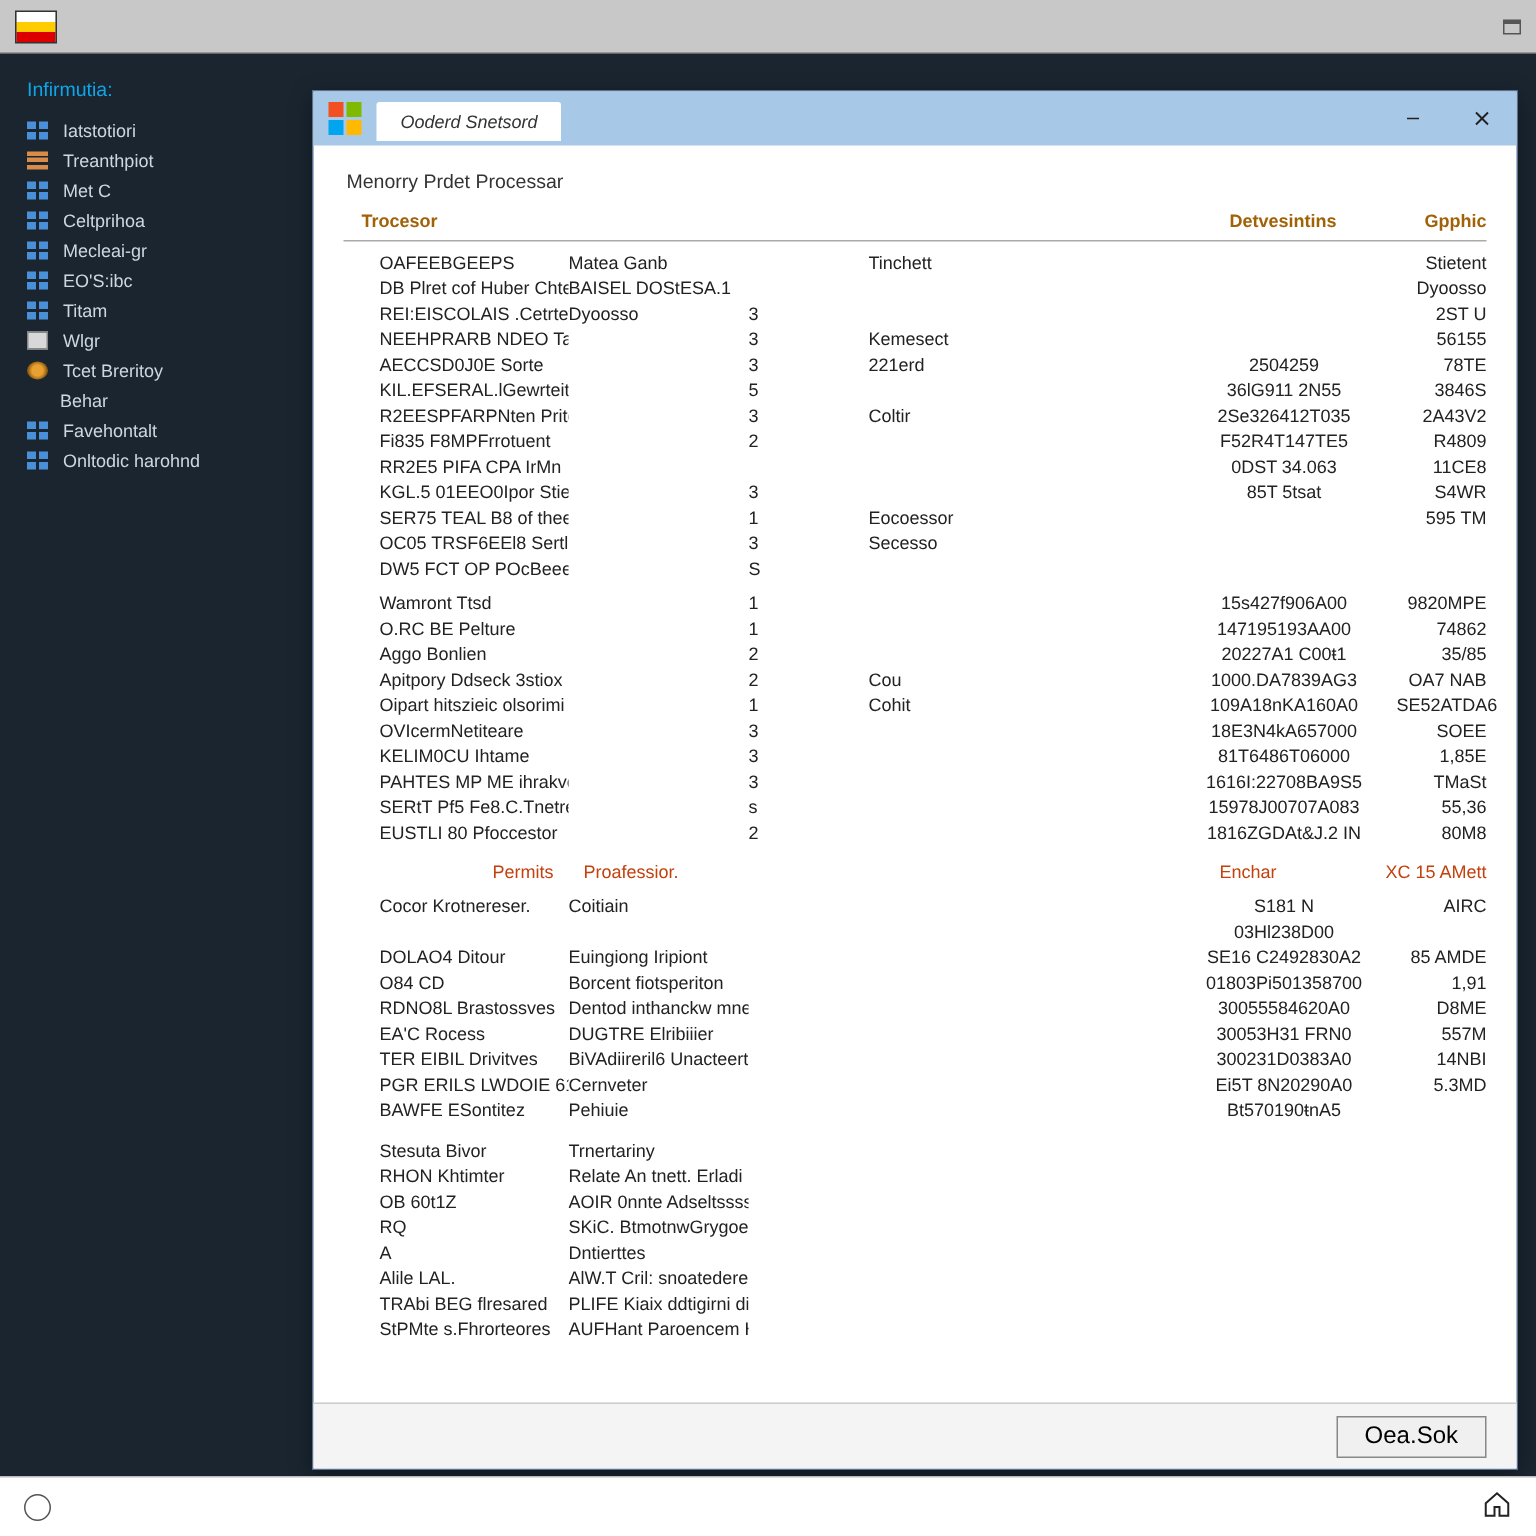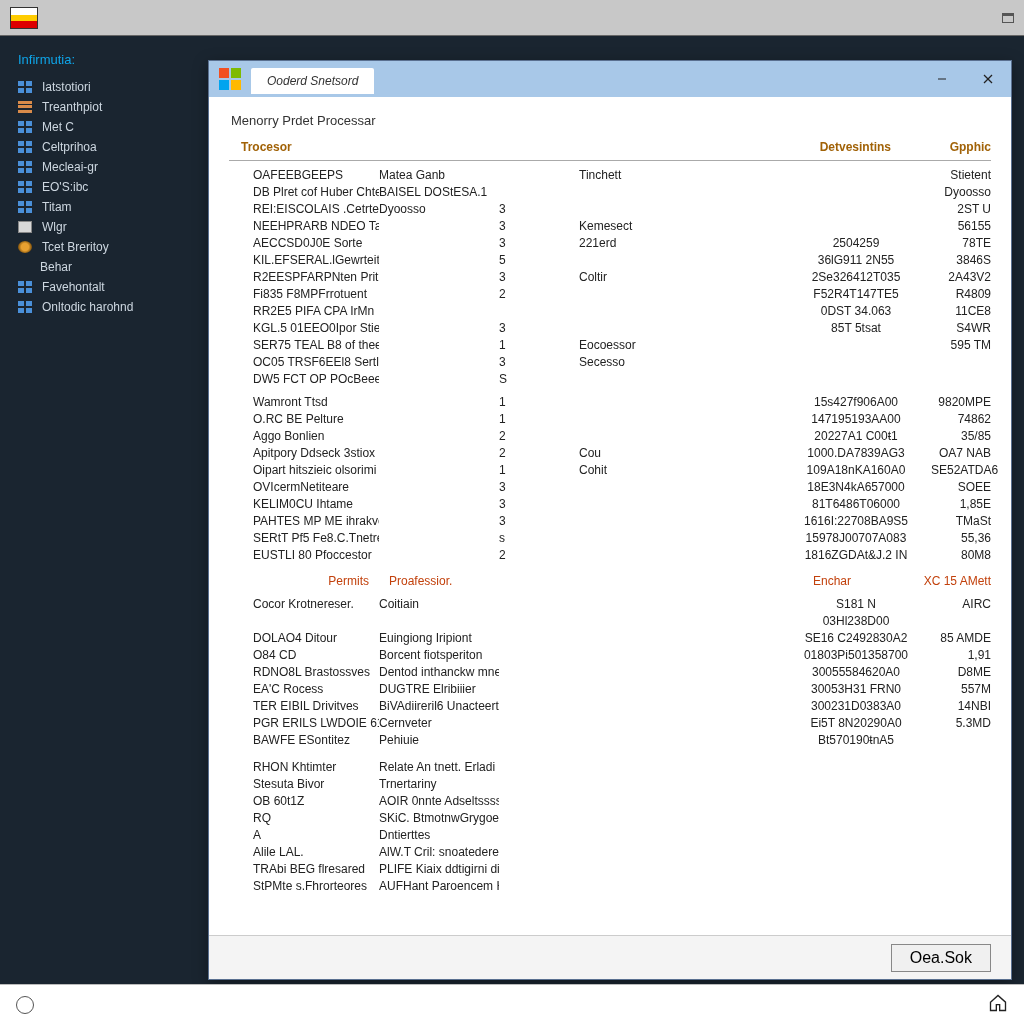--- a/index.html
+++ b/index.html
@@ -532,26 +532,26 @@
           <span class="c1">BAWFE ESontitez</span>
           <span class="c2">Pehiuie</span>
           <span class="c3"></span>
           <span class="c4"></span>
           <span class="c5">Bt570190ŧnA5</span>
           <span class="c6"></span>
         </div>
       </div>
     <div class="block" id="block4" style="margin-top:10px">
         <div class="row">
+          <span class="c1">Stesuta Bivor</span>
+          <span class="c2">Trnertariny</span>
+        </div>
+        <div class="row">
           <span class="c1">RHON Khtimter</span>
           <span class="c2">Relate An tnett. Erladi</span>
-        </div>
-        <div class="row">
-          <span class="c1">Stesuta Bivor</span>
-          <span class="c2">Trnertariny</span>
         </div>
         <div class="row">
           <span class="c1">OB 60t1Z</span>
           <span class="c2">AOIR 0nnte Adseltssssm.</span>
         </div>
         <div class="row">
           <span class="c1">RQ</span>
           <span class="c2">SKiC. BtmotnwGrygoert</span>
         </div>
         <div class="row">

